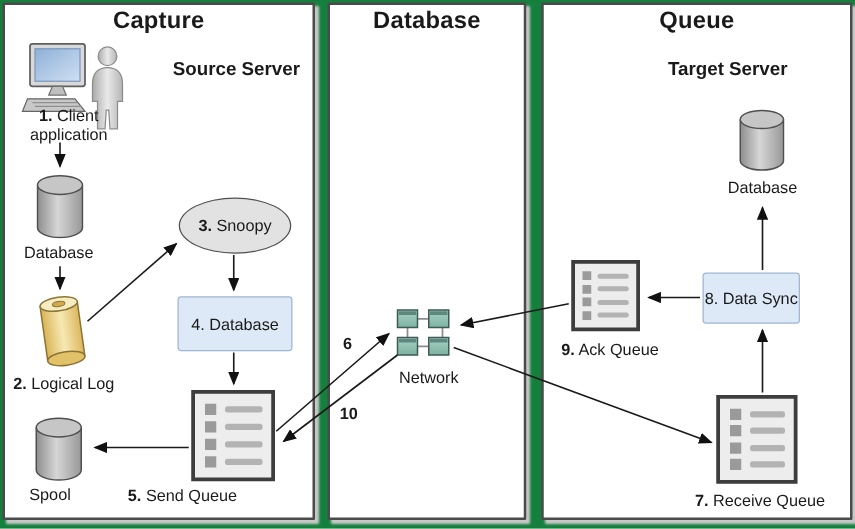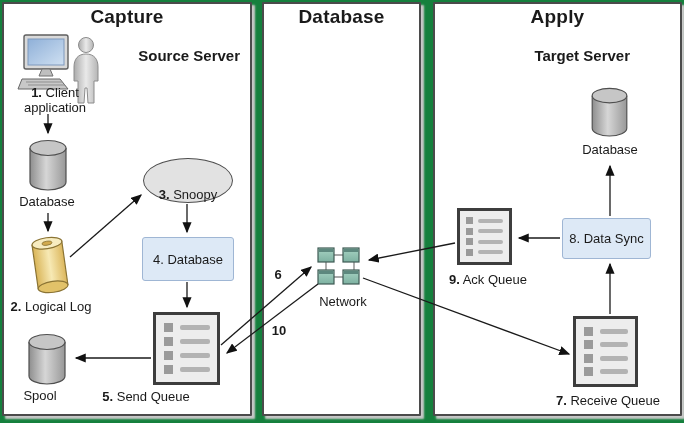--- a/index.html
+++ b/index.html
@@ -28,21 +28,21 @@
   .subtitle{position:absolute;top:47px;width:145px;font-size:15px;font-weight:bold;text-align:right;}
   #sub-source{left:95px;}
   #sub-target{left:485px;}
   .lbl{position:absolute;font-size:13px;text-align:center;line-height:15px;}
   .lbl .num{font-weight:bold;}
   .flownum{position:absolute;font-size:13px;font-weight:bold;text-align:center;}
   .bluebox{position:absolute;background:var(--blue-box-fill);border:1px solid var(--blue-box-border);
            border-radius:3px;display:flex;align-items:center;justify-content:center;
            font-size:13px;box-sizing:border-box;}
   .ellipse{position:absolute;background:var(--ellipse-fill);border:1.3px solid #4f4f4f;border-radius:50%;
-           display:flex;align-items:flex-end;justify-content:center;font-size:13px;box-sizing:border-box;}
+           display:flex;align-items:center;justify-content:center;font-size:13px;box-sizing:border-box;}
   .queue{position:absolute;background:var(--queue-fill);border:3px solid var(--queue-border);
          box-sizing:border-box;display:flex;flex-direction:column;justify-content:space-evenly;
          padding:3px 7px 3px 8px;}
   .qrow{display:flex;align-items:center;}
   .qsq{width:9px;height:9px;background:var(--queue-square);flex:0 0 auto;}
   .qbar{height:5px;background:var(--queue-bar);border-radius:2px;flex:1;margin-left:7px;}
   .queue.small{padding:3px 6px;}
   .queue.small .qsq{width:7px;height:7px;}
   .queue.small .qbar{height:4px;margin-left:5px;}
   .icon{position:absolute;}
@@ -52,21 +52,21 @@
 <body>
 
 <div class="stage">
 
   <section class="panel" id="p-capture"></section>
   <section class="panel" id="p-transport"></section>
   <section class="panel" id="p-apply"></section>
 
   <div class="title" id="t-capture">Capture</div>
   <div class="title" id="t-transport">Database</div>
-  <div class="title" id="t-apply">Apply</div>
+  <div class="title" id="t-apply">Queue</div>
   <div class="subtitle" id="sub-source">Source Server</div>
   <div class="subtitle" id="sub-target">Target Server</div>
 
   <svg width="0" height="0" style="position:absolute">
     <defs>
       <linearGradient id="cylGrad" x1="0" y1="0" x2="1" y2="0">
         <stop offset="0" stop-color="#8e8e8e"></stop>
           <stop offset="0.45" stop-color="#d6d6d6"></stop>
           <stop offset="1" stop-color="#989898"></stop>
       </linearGradient>
@@ -184,21 +184,21 @@
     <div class="qrow">
         <span class="qsq"></span>
         <span class="qbar"></span>
       </div>
     <div class="qrow">
         <span class="qsq"></span>
         <span class="qbar"></span>
       </div>
   </div>
 
-  <div class="bluebox" style="left:562px;top:218px;width:89px;height:41px">
+  <div class="bluebox" style="left:562px;top:218px;width:78px;height:41px">
     <span>
       <span class="num">8.</span>
       <span>Data Sync</span>
     </span>
   </div>
 
   <div class="queue" style="left:573px;top:316px;width:65px;height:71px">
     <div class="qrow">
         <span class="qsq"></span>
         <span class="qbar"></span>

